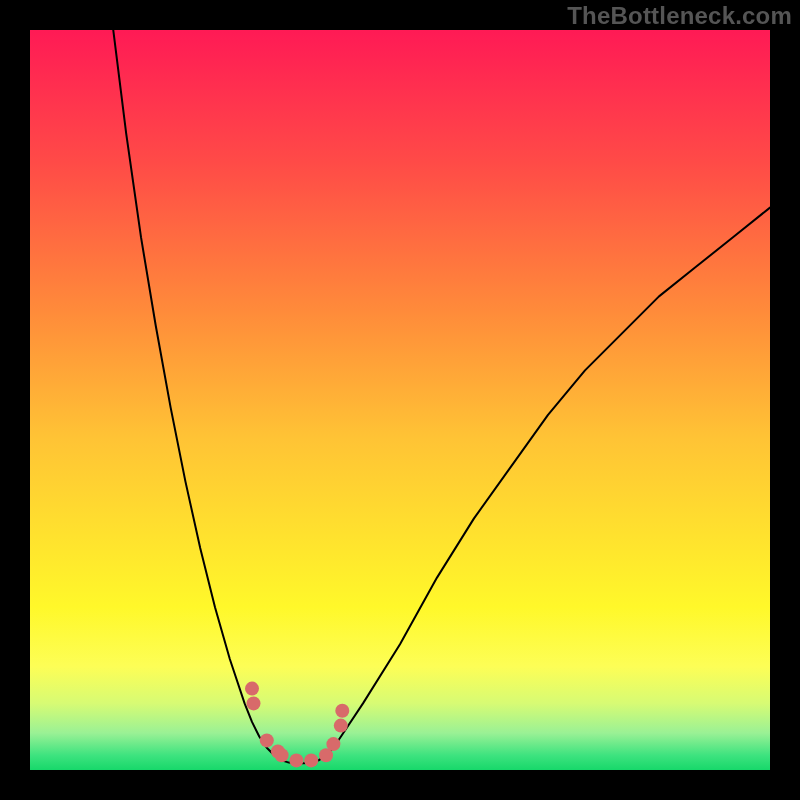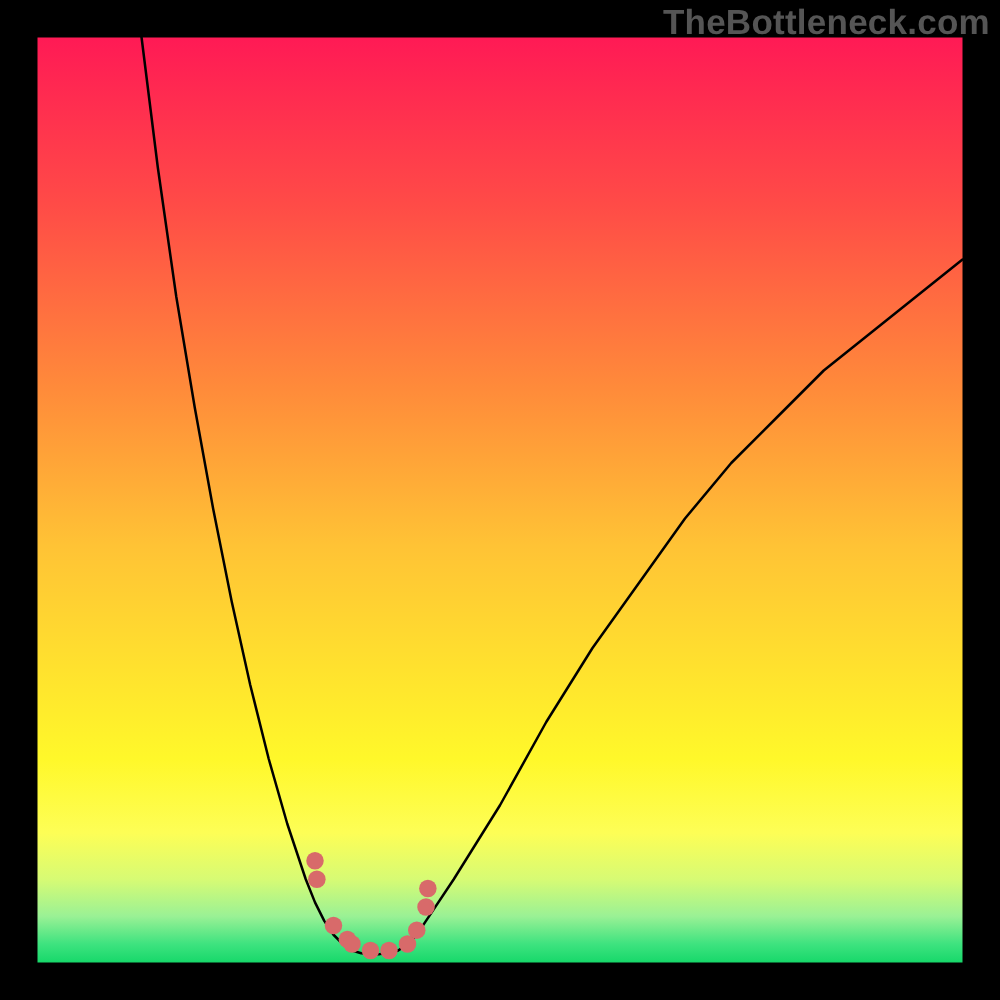--- a/index.html
+++ b/index.html
@@ -15,21 +15,21 @@
     position: relative;
     width: 800px;
     height: 800px;
     background: #000;
   }
   .watermark {
     position: absolute;
     top: 2px;
     right: 8px;
     color: #555;
-    font-size: 28px;
+    font-size: 24px;
     font-weight: 600;
     letter-spacing: 0.2px;
     z-index: 5;
   }
   .plot-area {
     position: absolute;
     left: 30px;
     top: 30px;
     width: 740px;
     height: 740px;

